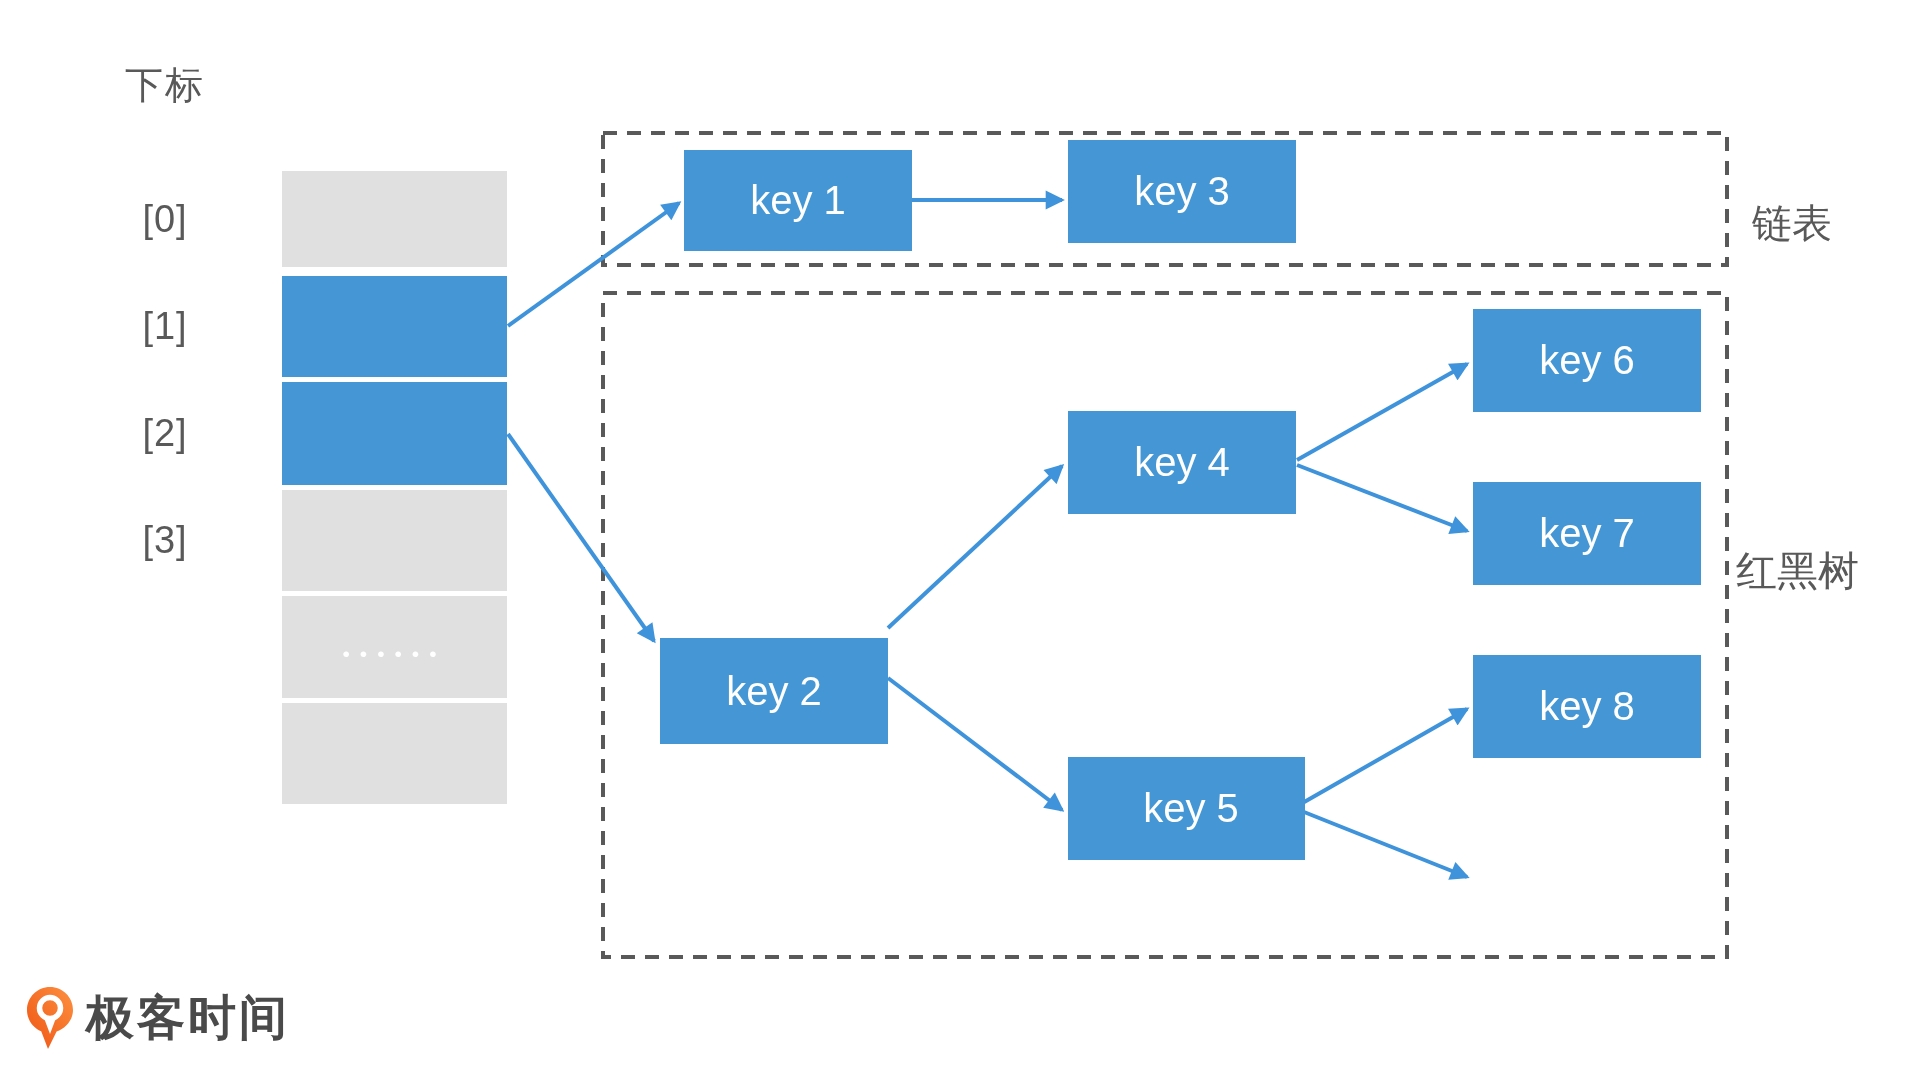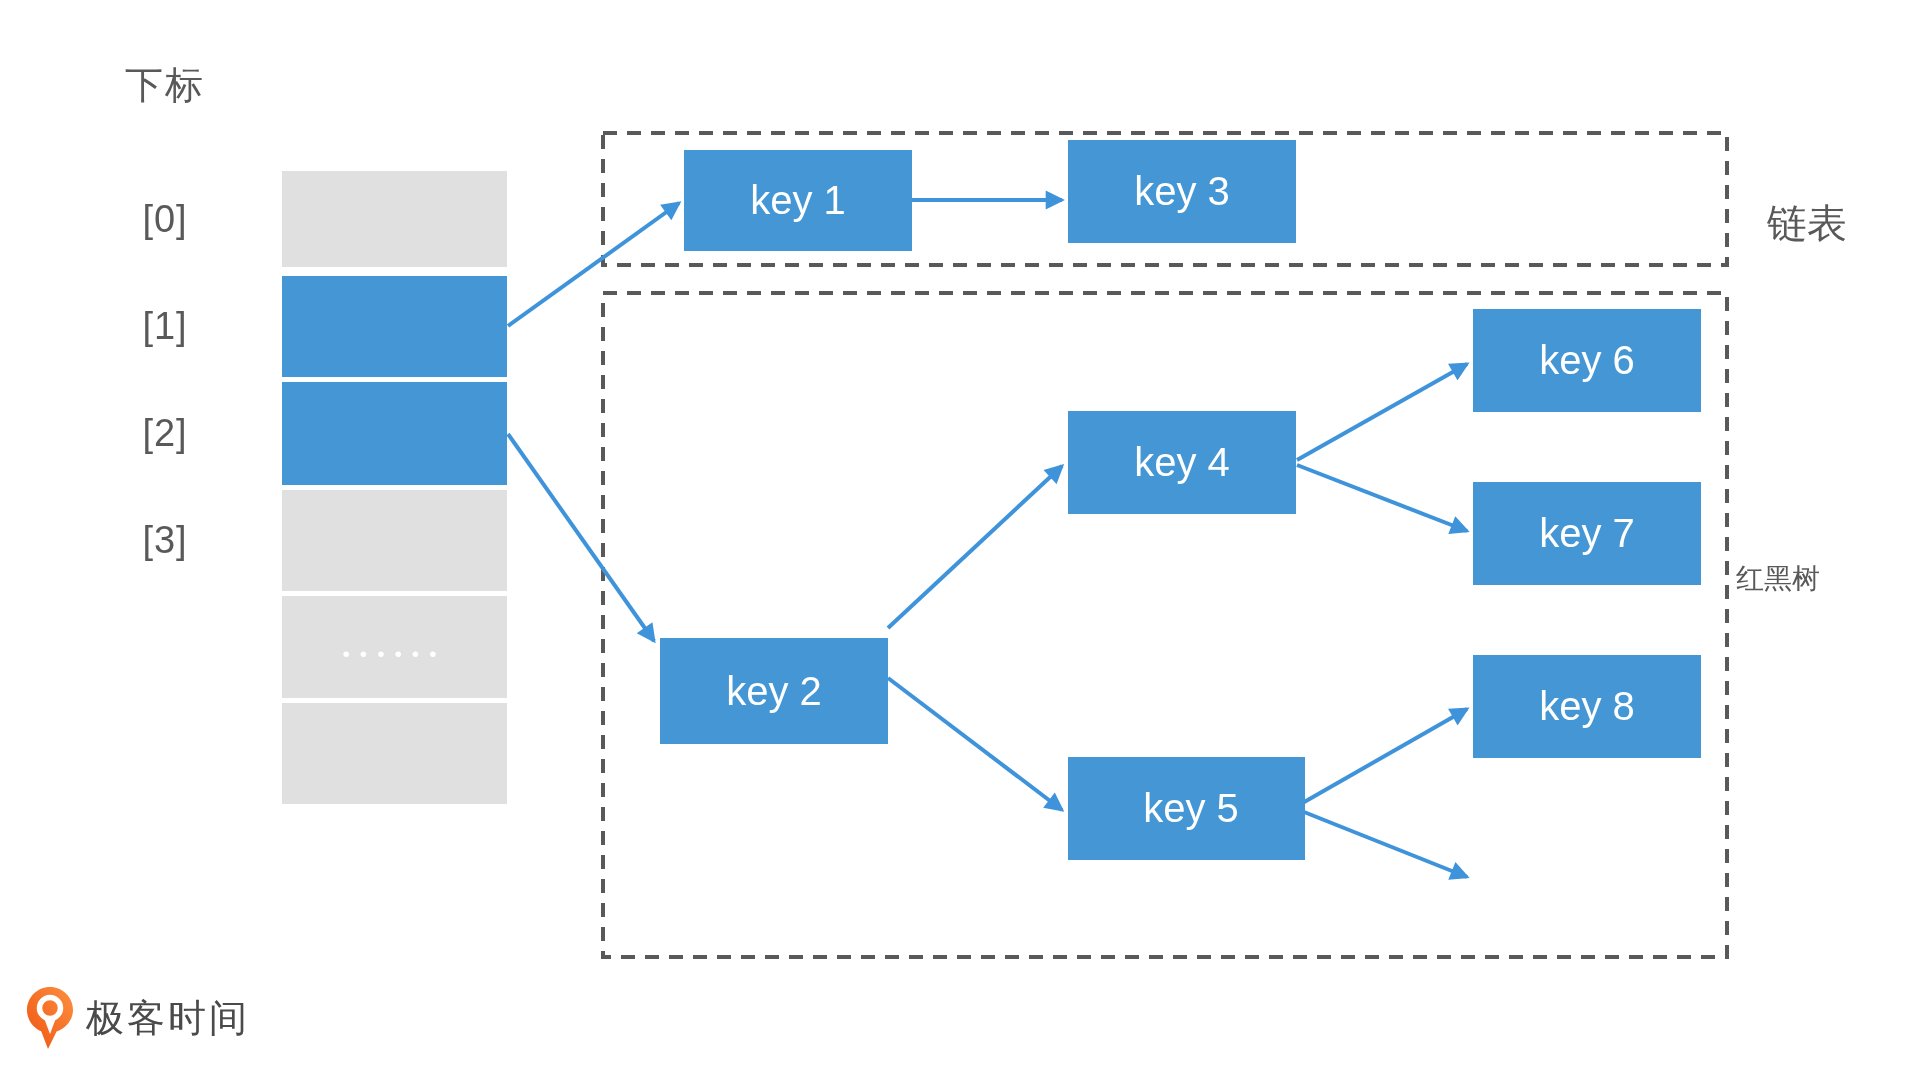--- a/index.html
+++ b/index.html
@@ -21,21 +21,21 @@
     width:100%;height:100%;display:flex;align-items:center;justify-content:center;
     color:#fff;font-size:21px;letter-spacing:10px;margin-right:-10px;padding-top:14px;box-sizing:border-box;
   }
   .node{
     position:absolute;width:228px;height:103px;background:var(--node-blue,#4497d4);
     display:flex;align-items:center;justify-content:center;
     color:var(--node-text-white,#ffffff);font-size:40px;
   }
   .group-label{position:absolute;color:var(--text-gray,#595959);font-size:40px;white-space:nowrap;}
   .logo{position:absolute;left:26px;top:986px;display:flex;align-items:center;gap:12px;}
-  .logo-text{color:var(--logo-text-gray,#4a4a4a);font-size:38px;font-weight:400;letter-spacing:3px;}
+  .logo-text{color:var(--logo-text-gray,#4a4a4a);font-size:48px;font-weight:700;letter-spacing:3px;}
 </style>
 </head>
 <body>
 
 <div class="canvas">
 
   <svg class="overlay" viewBox="0 0 1920 1080">
     <defs>
       <marker id="ah" viewBox="0 0 10 10" refX="8.5" refY="5" markerWidth="5.2" markerHeight="4.8" orient="auto-start-reverse">
         <path d="M0 0 L10 5 L0 10 z" fill="var(--arrow-blue,#3e93da)"></path>
@@ -81,22 +81,22 @@
   <div class="node" style="left:684px;top:150px;height:101px;">key 1</div>
   <div class="node" style="left:1068px;top:140px;">key 3</div>
 
   <div class="node" style="left:660px;top:606px;height:106px;margin-top:32px;">key 2</div>
   <div class="node" style="left:1068px;top:411px;">key 4</div>
   <div class="node" style="left:1068px;top:757px;padding-left:9px;">key 5</div>
   <div class="node" style="left:1473px;top:309px;">key 6</div>
   <div class="node" style="left:1473px;top:482px;">key 7</div>
   <div class="node" style="left:1473px;top:655px;">key 8</div>
 
-  <div class="group-label" style="left:1752px;top:196px;margin-left:15px;">链表</div>
-  <div class="group-label" style="left:1736px;top:560px;font-size:28px;">红黑树</div>
+  <div class="group-label" style="left:1752px;top:196px;">链表</div>
+  <div class="group-label" style="left:1736px;top:544px;font-size:41px;">红黑树</div>
 
   <div class="logo">
     <svg width="48" height="64" viewBox="0 0 48 64">
       <path fill="url(#logo-og)" d="M24 1 C11.3 1 1 11.3 1 24 c0 9.6 5.9 17.8 14.2 21.3 L22 63 l8.6-17.4 C39.8 42.3 47 33.9 47 24 47 11.3 36.7 1 24 1 z"></path>
       <defs>
         <linearGradient id="logo-og" x1="0" y1="1" x2="1" y2="0">
           <stop offset="0" stop-color="#ee5312"></stop>
           <stop offset="1" stop-color="#fd9040"></stop>
         </linearGradient>
       </defs>

